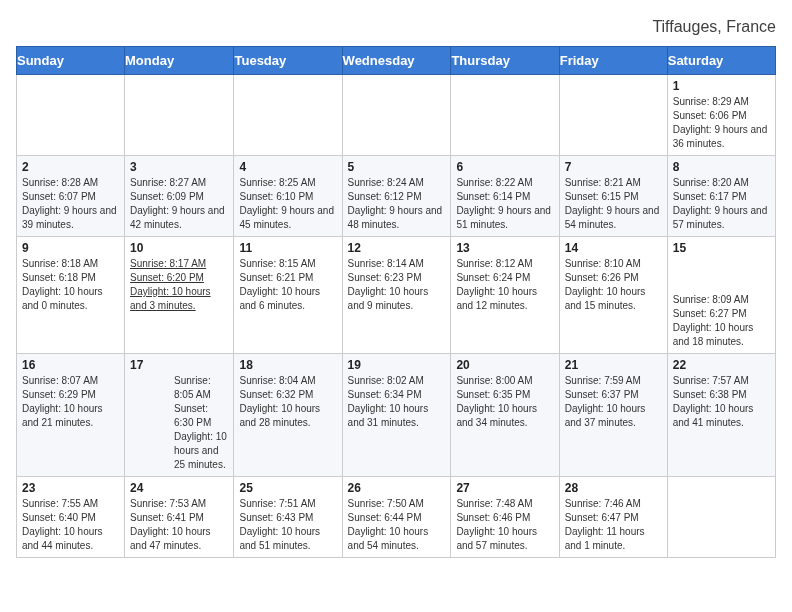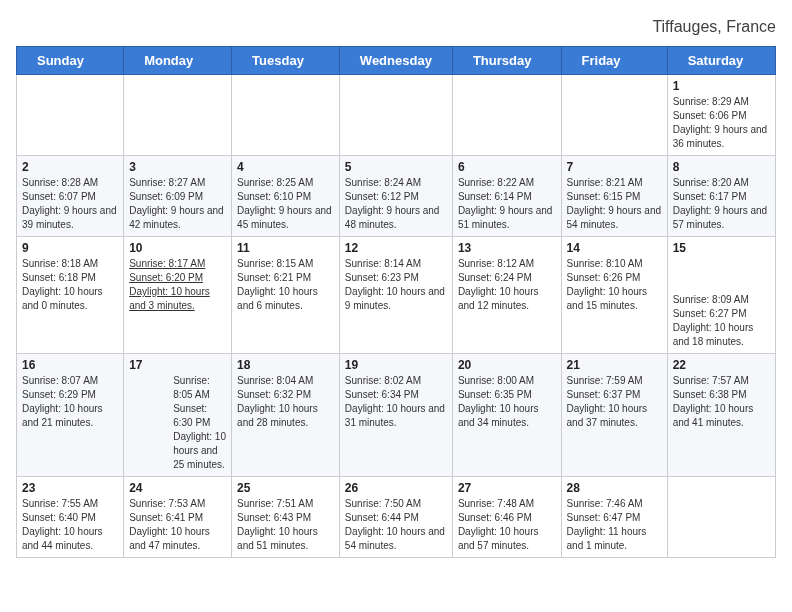--- a/index.html
+++ b/index.html
@@ -36,21 +36,21 @@
     }
     .calendar {
       width: 100%;
       border-collapse: collapse;
       border: 1px solid #ccc;
     }
     .calendar th {
       background-color: #3a7bd5;
       color: #fff;
       font-size: 13px;
-      padding: 6px 20px;
+      padding: 6px 0;
       text-align: left;
       border: 1px solid #2a5fa8;
       font-weight: bold;
     }
     .calendar td {
       vertical-align: top;
       border: 1px solid #ccc;
       padding: 4px 5px;
       width: 110px;
       min-height: 80px;

